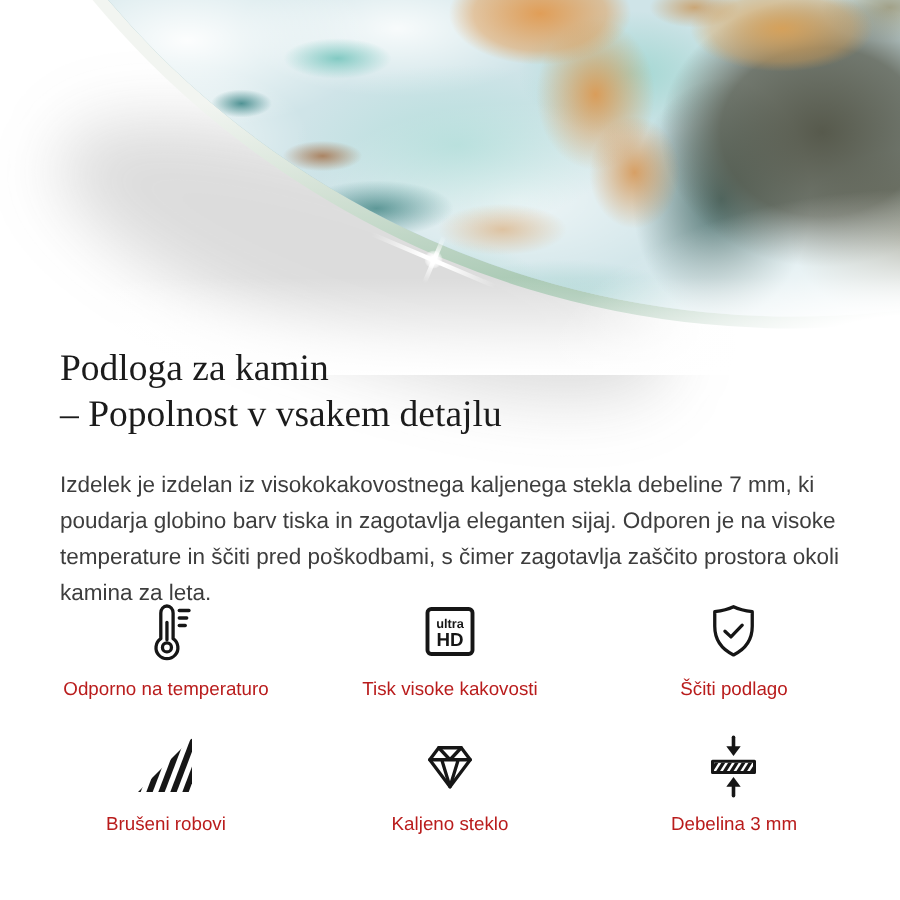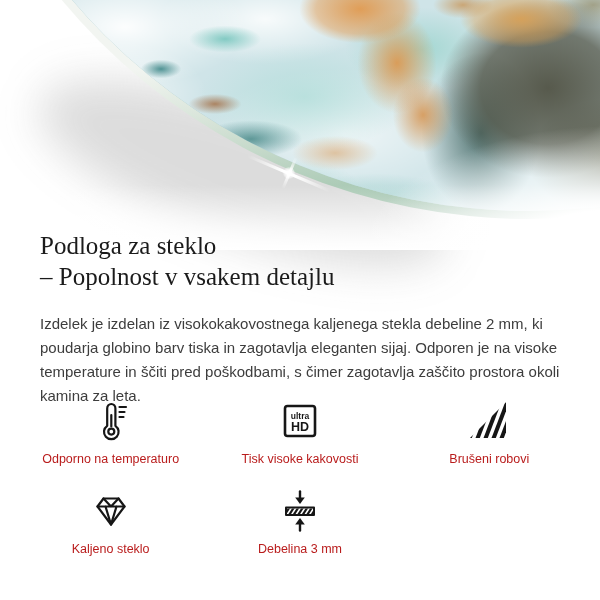--- a/index.html
+++ b/index.html
@@ -81,25 +81,25 @@
         <div class="marble-art"></div>
       </div>
     </div>
     <div class="sparkle">
       <div class="sparkle-core"></div>
     </div>
     <div class="hero-fade"></div>
   </div>
 
   <h1>
-    <span>Podloga za steklo</span>
+    <span>Podloga za kamin</span>
     <span>– Popolnost v vsakem detajlu</span>
   </h1>
 
-  <p class="desc">Izdelek je izdelan iz visokokakovostnega kaljenega stekla debeline 2 mm, ki poudarja globino barv tiska in zagotavlja eleganten sijaj. Odporen je na visoke temperature in ščiti pred poškodbami, s čimer zagotavlja zaščito prostora okoli kamina za leta.</p>
+  <p class="desc">Izdelek je izdelan iz visokokakovostnega kaljenega stekla debeline 7 mm, ki poudarja globino barv tiska in zagotavlja eleganten sijaj. Odporen je na visoke temperature in ščiti pred poškodbami, s čimer zagotavlja zaščito prostora okoli kamina za leta.</p>
 
   <div class="features">
 
     <div class="feature">
       <span class="ficon">
         <svg class="ico" width="44" height="44" viewBox="0 0 44 44">
           <path d="M18.2,26.8 V9.6 a4.1,4.6 0 0 1 8.2,0 V26.8 a7.3,7.3 0 1 1 -8.2,0 Z"></path>
           <circle cx="22.3" cy="32.6" r="3"></circle>
           <line x1="22.3" y1="16" x2="22.3" y2="27.5"></line>
           <line x1="30.5" y1="8" x2="37" y2="8"></line>
@@ -114,20 +114,29 @@
       <span class="ficon">
         <svg class="ico" width="44" height="44" viewBox="0 0 44 44">
           <rect x="7" y="7" width="30" height="30" rx="2.5" stroke-width="2.6"></rect>
           <text x="22" y="19.5" font-size="8.5" font-weight="600">ultra</text>
           <text x="22" y="31.5" font-size="12.5" font-weight="700">HD</text>
         </svg>
       </span>
       <span class="flabel">Tisk visoke kakovosti</span>
     </div>
 
+    <div class="feature">
+      <span class="ficon">
+        <svg class="ico" width="44" height="44" viewBox="0 0 44 44">
+          <path d="M22,5.5 C25.5,7.2 30.5,8.3 34.5,8.8 V18.5 C34.5,27.8 29.6,33.9 22,37.6 C14.4,33.9 9.5,27.8 9.5,18.5 V8.8 C13.5,8.3 18.5,7.2 22,5.5 Z"></path>
+          <path d="M16.3,21.8 L20.3,25.6 L27.8,17.8"></path>
+        </svg>
+      </span>
+      <span class="flabel">Ščiti podlago</span>
+    </div>
 
     <div class="feature">
       <span class="ficon">
         <svg class="ico" width="44" height="44" viewBox="0 0 44 44">
           <defs>
               <clipPath id="triclip">
                 <polygon points="3,39 39,3 39,39"></polygon>
               </clipPath>
             </defs>
           <g clip-path="url(#triclip)" stroke-width="4" stroke-linecap="butt">

